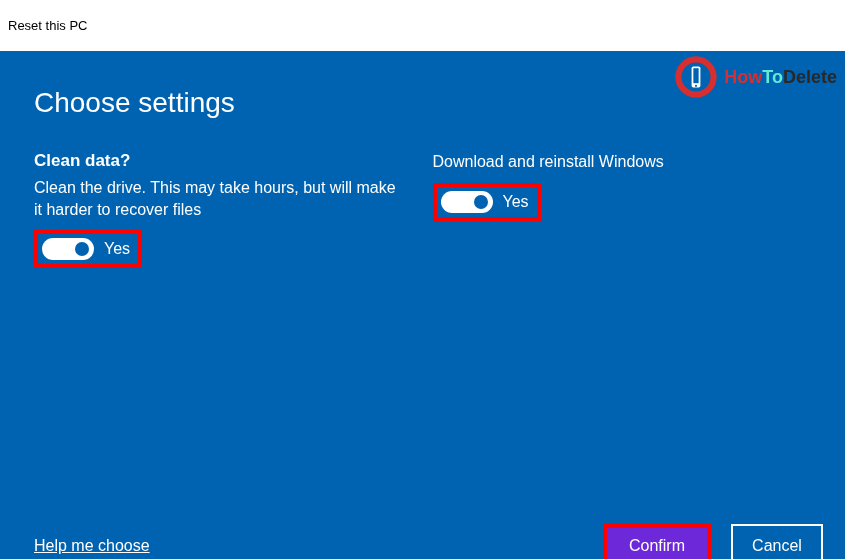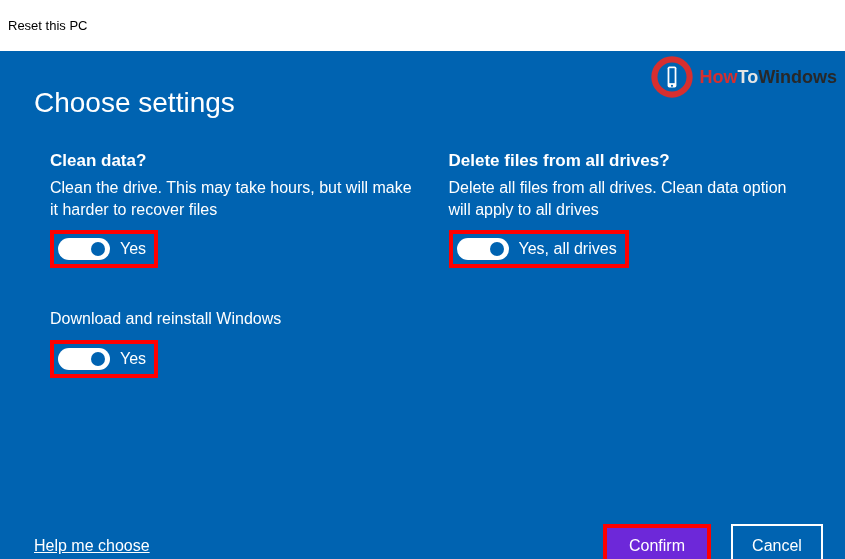--- a/index.html
+++ b/index.html
@@ -31,21 +31,21 @@
       font-weight: 350;
       margin-bottom: 32px;
     }
     .settings-grid {
       display: grid;
       grid-template-columns: 1fr 1fr;
       column-gap: 20px;
       row-gap: 40px;
       align-content: start;
     }
-    .setting-block { max-width: 370px; margin-left: 16px; }
+    .setting-block { max-width: 370px; }
     .setting-title {
       font-size: 17px;
       font-weight: 600;
       margin-bottom: 6px;
     }
     .setting-desc {
       font-size: 16px;
       font-weight: 400;
       line-height: 1.35;
       margin-bottom: 10px;
@@ -125,71 +125,59 @@
       display: flex;
       align-items: center;
       gap: 6px;
       font-weight: 700;
       font-size: 18px;
       color: #282828;
       pointer-events: none;
     }
     .watermark .logo-svg { width: 44px; height: 44px; }
     .watermark .how { color: #d72f2f; }
-    .watermark .to { color: #e5e5e5; }
+    .watermark .to { color: #5eead4; }
     .watermark .galaxy { color: #282828; }
   </style>
 </head>
 <body>
 
 <div class="window-title">Reset this PC</div>
 
 <div class="container">
 
   <div class="watermark">
     <svg class="logo-svg" viewBox="0 0 100 100">
       <circle cx="50" cy="50" r="40" fill="none" stroke="#d72f2f" stroke-width="14"></circle>
       <rect x="40" y="26" width="20" height="48" rx="4" fill="#fff"></rect>
       <rect x="44" y="30" width="12" height="34" fill="#0063b1"></rect>
       <circle cx="50" cy="70" r="2.5" fill="#0063b1"></circle>
     </svg>
     <span>
-      <span class="how">How</span><span class="to">To</span><span class="galaxy">Windows</span>
+      <span class="how">How</span><span class="to">To</span><span class="galaxy">Delete</span>
     </span>
   </div>
 
   <div class="page-title">Choose settings</div>
 
   <div class="settings-grid">
 
     <div class="setting-block">
       <div class="setting-title">Clean data?</div>
       <div class="setting-desc">Clean the drive. This may take hours, but will make it harder to recover files</div>
       <div class="highlight">
         <div class="toggle-row">
           <div class="toggle">
             <div class="knob"></div>
           </div>
           <span class="toggle-label">Yes</span>
         </div>
       </div>
     </div>
 
-    <div class="setting-block">
-      <div class="setting-title">Delete files from all drives?</div>
-      <div class="setting-desc">Delete all files from all drives. Clean data option will apply to all drives</div>
-      <div class="highlight">
-        <div class="toggle-row">
-          <div class="toggle">
-            <div class="knob"></div>
-          </div>
-          <span class="toggle-label">Yes, all drives</span>
-        </div>
-      </div>
-    </div>
 
     <div class="setting-block">
       <div class="setting-desc">Download and reinstall Windows</div>
       <div class="highlight">
         <div class="toggle-row">
           <div class="toggle">
             <div class="knob"></div>
           </div>
           <span class="toggle-label">Yes</span>
         </div>

